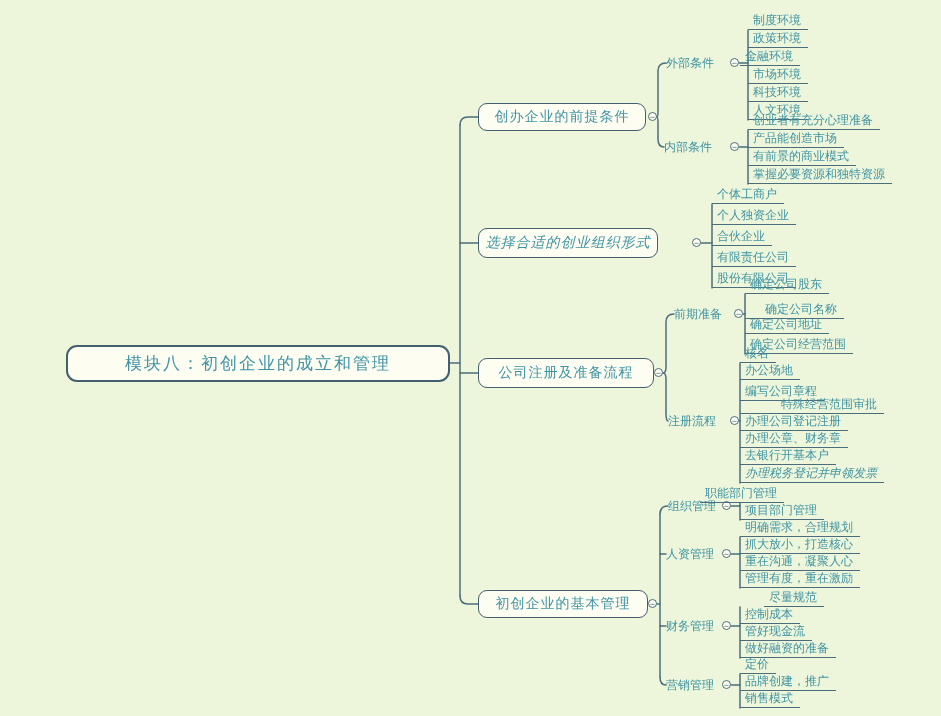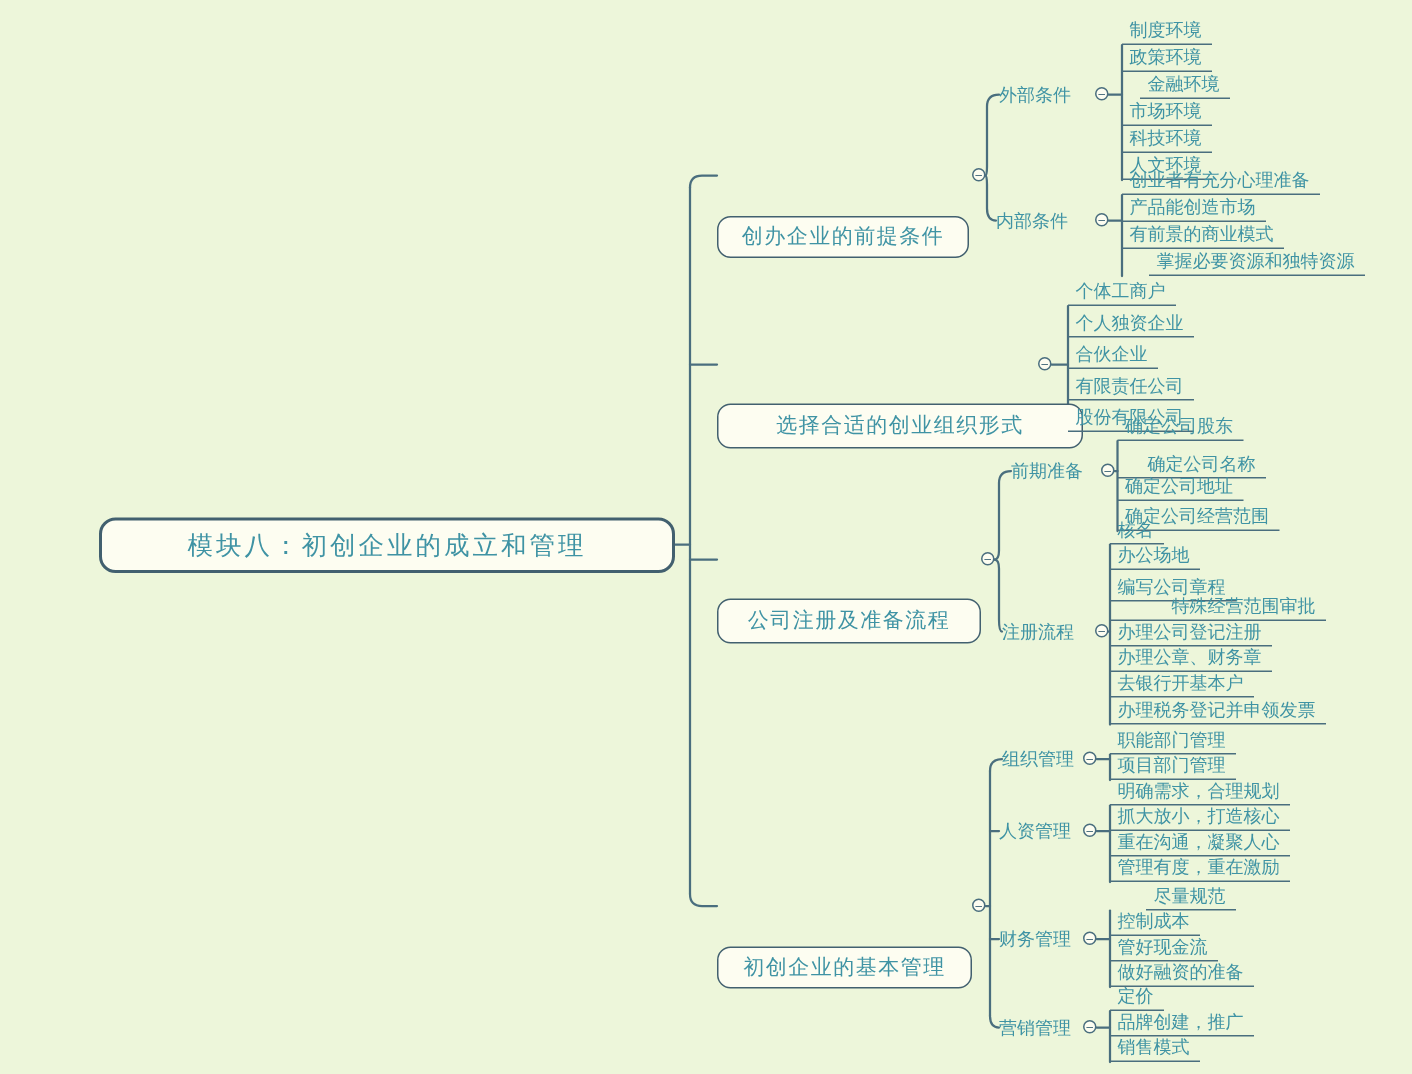--- a/index.html
+++ b/index.html
@@ -9,21 +9,21 @@
     font-family:"Liberation Sans","DejaVu Sans",sans-serif;
   }
   svg.connectors{position:absolute;left:0;top:0;width:941px;height:716px;}
   .node{
     position:absolute;box-sizing:border-box;
     background:#fdfdf1;border:2px solid #42606f;border-radius:9px;
     display:flex;align-items:center;justify-content:center;
     color:#3f93a4;white-space:nowrap;cursor:default;
   }
   .root{font-size:17px;letter-spacing:2px;border-radius:11px;}
-  .branch{font-size:14px;letter-spacing:1px;border-width:1.6px;margin-top:41px;}
+  .branch{font-size:14px;letter-spacing:1px;border-width:1.6px;}
   .glabel{
     position:absolute;height:16px;line-height:16px;
     font-size:12px;color:#3f93a4;white-space:nowrap;cursor:default;
   }
   .leaf{
     position:absolute;box-sizing:border-box;height:17px;line-height:15px;
     font-size:12px;color:#3f93a4;white-space:nowrap;
     padding:0 7px 1px 5px;border-bottom:1.4px solid #4a6e7e;cursor:default;
   }
   .collapse{
@@ -84,21 +84,21 @@
     <path d="M731,626 H740"></path>
     <path d="M740,607 V658"></path>
 
     <path d="M731,685 H740"></path>
     <path d="M740,674 V708"></path>
   </svg>
 
   <div class="node root" style="left:66px;top:345px;width:384px;height:37px;">模块八：初创企业的成立和管理</div>
 
   <div class="node branch" style="left:478px;top:103px;width:168px;height:28px;">创办企业的前提条件</div>
-  <div class="node branch" style="left:478px;top:228px;width:244px;height:30px;">选择合适的创业组织形式</div>
+  <div class="node branch" style="left:478px;top:228px;width:180px;height:30px;font-style:italic;">选择合适的创业组织形式</div>
   <div class="node branch" style="left:478px;top:358px;width:176px;height:30px;">公司注册及准备流程</div>
   <div class="node branch" style="left:478px;top:590px;width:170px;height:28px;">初创企业的基本管理</div>
 
   <div class="collapse" style="left:648px;top:112px;">−</div>
   <div class="collapse" style="left:692px;top:238px;">−</div>
   <div class="collapse" style="left:654px;top:368px;">−</div>
   <div class="collapse" style="left:648px;top:599px;">−</div>
 
   <div class="glabel" style="left:666px;top:55px;">外部条件</div>
   <div class="collapse" style="left:730px;top:58px;">−</div>
@@ -119,51 +119,51 @@
   <div class="collapse" style="left:722px;top:549px;">−</div>
 
   <div class="glabel" style="left:666px;top:618px;">财务管理</div>
   <div class="collapse" style="left:722px;top:621px;">−</div>
 
   <div class="glabel" style="left:666px;top:677px;">营销管理</div>
   <div class="collapse" style="left:722px;top:680px;">−</div>
 
   <div class="leaf" style="left:748px;top:13px;">制度环境</div>
   <div class="leaf" style="left:748px;top:31px;">政策环境</div>
-  <div class="leaf" style="left:760px;top:49px;">金融环境</div>
+  <div class="leaf" style="left:740px;top:49px;">金融环境</div>
   <div class="leaf" style="left:748px;top:67px;">市场环境</div>
   <div class="leaf" style="left:748px;top:85px;">科技环境</div>
   <div class="leaf" style="left:748px;top:103px;">人文环境</div>
 
   <div class="leaf" style="left:748px;top:113px;">创业者有充分心理准备</div>
   <div class="leaf" style="left:748px;top:131px;">产品能创造市场</div>
   <div class="leaf" style="left:748px;top:149px;">有前景的商业模式</div>
-  <div class="leaf" style="left:748px;top:167px;margin-left:18px;">掌握必要资源和独特资源</div>
+  <div class="leaf" style="left:748px;top:167px;">掌握必要资源和独特资源</div>
 
   <div class="leaf" style="left:712px;top:187px;">个体工商户</div>
   <div class="leaf" style="left:712px;top:208px;">个人独资企业</div>
   <div class="leaf" style="left:712px;top:229px;">合伙企业</div>
   <div class="leaf" style="left:712px;top:250px;">有限责任公司</div>
   <div class="leaf" style="left:712px;top:271px;">股份有限公司</div>
 
   <div class="leaf" style="left:745px;top:277px;">确定公司股东</div>
   <div class="leaf" style="left:745px;top:302px;padding-left:20px;">确定公司名称</div>
   <div class="leaf" style="left:745px;top:317px;">确定公司地址</div>
   <div class="leaf" style="left:745px;top:337px;">确定公司经营范围</div>
 
   <div class="leaf" style="left:740px;top:346px;">核名</div>
   <div class="leaf" style="left:740px;top:363px;">办公场地</div>
   <div class="leaf" style="left:740px;top:384px;">编写公司章程</div>
   <div class="leaf" style="left:740px;top:397px;padding-left:41px;">特殊经营范围审批</div>
   <div class="leaf" style="left:740px;top:414px;">办理公司登记注册</div>
   <div class="leaf" style="left:740px;top:431px;">办理公章、财务章</div>
   <div class="leaf" style="left:740px;top:448px;">去银行开基本户</div>
-  <div class="leaf" style="left:740px;top:466px;">办理税务登记并申领发票</div>
+  <div class="leaf" style="left:740px;top:466px;font-style:italic;">办理税务登记并申领发票</div>
 
-  <div class="leaf" style="left:740px;top:486px;">职能部门管理</div>
+  <div class="leaf" style="left:700px;top:486px;">职能部门管理</div>
   <div class="leaf" style="left:740px;top:503px;">项目部门管理</div>
 
   <div class="leaf" style="left:740px;top:520px;">明确需求，合理规划</div>
   <div class="leaf" style="left:740px;top:537px;">抓大放小，打造核心</div>
   <div class="leaf" style="left:740px;top:554px;">重在沟通，凝聚人心</div>
   <div class="leaf" style="left:740px;top:571px;">管理有度，重在激励</div>
 
   <div class="leaf" style="left:764px;top:590px;">尽量规范</div>
   <div class="leaf" style="left:740px;top:607px;">控制成本</div>
   <div class="leaf" style="left:740px;top:624px;">管好现金流</div>

